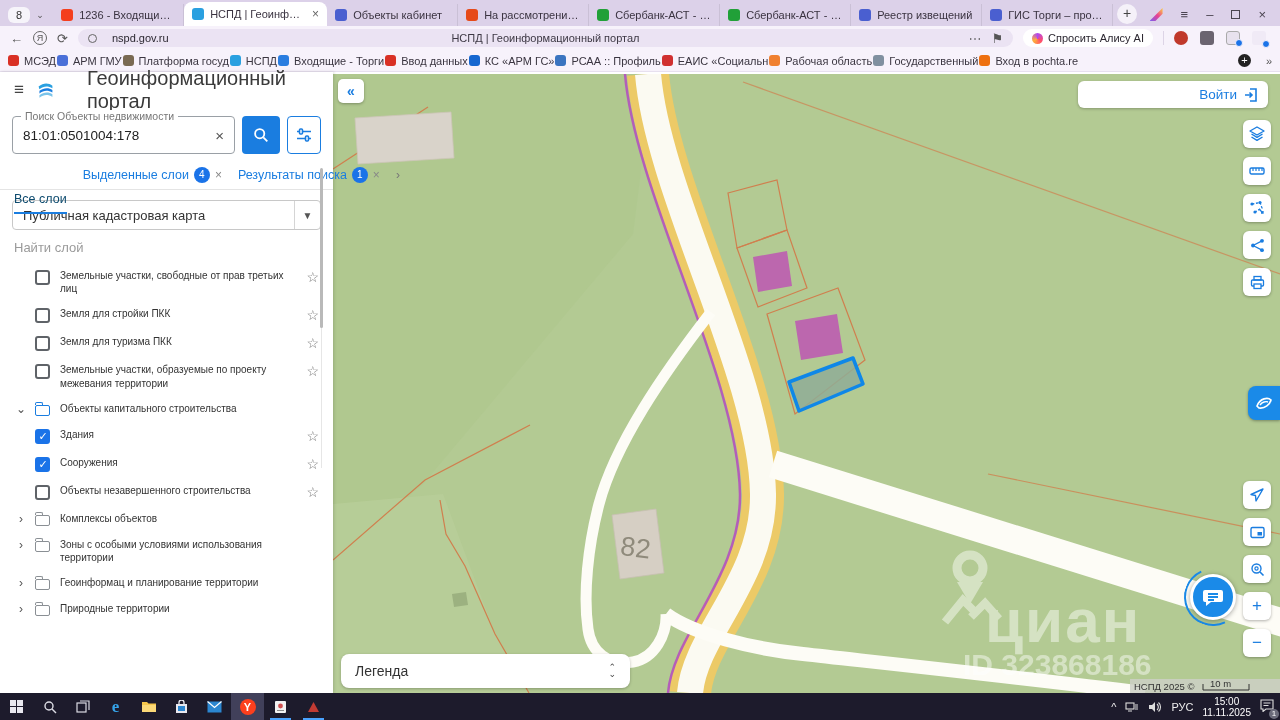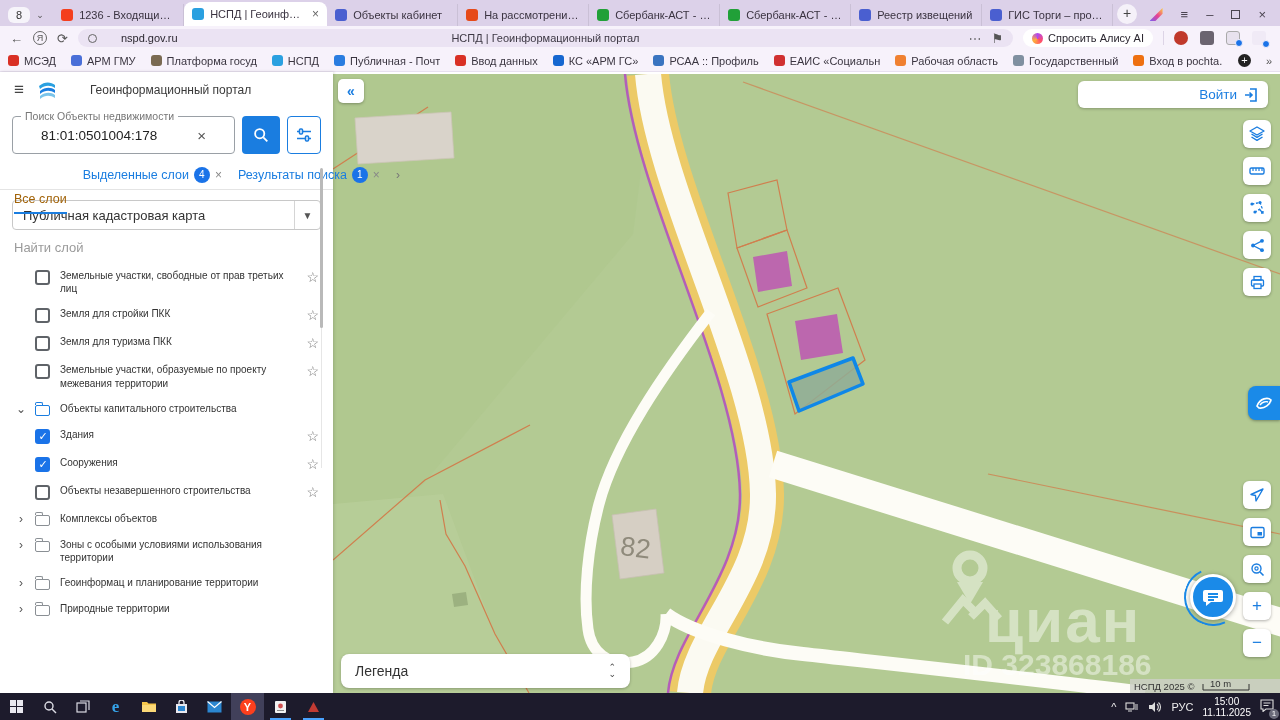--- a/index.html
+++ b/index.html
@@ -28,21 +28,21 @@
   .glyph-btn { font-size:13px; color:#4a4450; }
   .win-restore { width:9px; height:9px; border:1.4px solid #4a4450; }
 
   
   .toolbar { position:absolute; left:0; top:26px; width:1280px; height:24px; background:#f7f2fb;
              display:flex; align-items:center; padding:0 10px; gap:10px; }
   .nav-ic { font-size:13px; color:#555; }
   .ya-circle { width:14px; height:14px; border-radius:50%; border:1.3px solid #666; font-size:9px; color:#555;
              display:flex; align-items:center; justify-content:center; }
   .urlpill { position:relative; flex:1; height:18px; background:#ebe3f3; border-radius:9px;
-             display:flex; align-items:center; padding:0 10px; gap:24px; }
+             display:flex; align-items:center; padding:0 10px; gap:15px; }
   .site-ic { width:9px; height:9px; border:1.3px solid #666; border-radius:50%; flex:0 0 auto; }
   .url-text { font-size:11px; color:#2b2730; }
   .page-title-center { position:absolute; left:0; right:0; text-align:center; font-size:11px; color:#3d3844;
              pointer-events:none; }
   .pill-right { margin-left:auto; display:flex; align-items:center; gap:10px; }
   .alice-pill { height:18px; background:#fff; border-radius:9px; display:flex; align-items:center; gap:5px;
              padding:0 9px; flex:0 0 auto; }
   .alice-orb { width:11px; height:11px; border-radius:50%; background:conic-gradient(#b049f0,#ff4b6e,#ffb03a,#b049f0); }
   .alice-label { font-size:11px; color:#2b2730; white-space:nowrap; }
   .ext-group { display:flex; align-items:center; gap:12px; padding:0 4px 0 10px; border-left:1px solid #ddd4e6; }
@@ -87,35 +87,35 @@
   .legend-bar { position:absolute; left:8px; bottom:5px; width:289px; height:34px; background:#fff; border-radius:8px;
              box-shadow:0 1px 3px rgba(0,0,0,.25); display:flex; align-items:center; padding:0 14px; }
   .legend-label { font-size:14px; color:#333; }
   .legend-sort { margin-left:auto; display:flex; flex-direction:column; line-height:7px; font-size:9px; color:#444; }
 
   
   .sidebar { position:absolute; left:0; top:0; width:333px; height:621px; background:#fff; z-index:3;
              box-shadow:1px 0 3px rgba(0,0,0,.15); display:flex; flex-direction:column; }
   .app-header { height:36px; display:flex; align-items:center; gap:12px; padding:0 14px; flex:0 0 auto; }
   .burger { font-size:17px; color:#444; }
-  .app-title { font-size:12px; color:#3a3a3a;margin-left:20px; }
+  .app-title { font-size:20px; color:#3a3a3a;margin-left:20px; }
   .search-row { display:flex; gap:7px; padding:8px 12px 6px 12px; flex:0 0 auto; }
   .field { position:relative; flex:1; height:38px; border:1px solid #9aa0a6; border-radius:4px;
-             display:flex; align-items:center; padding:0 28px; }
+             display:flex; align-items:center; padding:0 10px; }
   .field-label { position:absolute; top:-7px; left:8px; background:#fff; padding:0 4px; font-size:10.5px; color:#777; }
   .field-value { font-size:13.5px; color:#222; flex:1; }
   .field-clear { font-size:15px; color:#555; }
   .btn-search { width:38px; height:38px; background:#1a7de0; border-radius:4px; display:flex; align-items:center;
              justify-content:center; flex:0 0 auto; }
   .btn-filter { width:34px; height:38px; border:1.5px solid #1a7de0; border-radius:4px; display:flex;
              align-items:center; justify-content:center; flex:0 0 auto; }
   .stabs { display:flex; align-items:center; gap:16px; padding:0 14px; height:30px; border-bottom:1px solid #e4e4e4;
              flex:0 0 auto; }
   .stab { display:flex; align-items:center; gap:5px; font-size:12.5px; color:#1a7de0; height:30px; position:relative; white-space:nowrap;}
-  .stab.active { color:#a16207;margin-top:48px; }
+  .stab.active { color:#0c4a6e;margin-top:48px; }
   .stab.active::after { content:""; position:absolute; left:0; right:0; bottom:0; height:2px; background:#1a7de0; }
   .badge { width:16px; height:16px; border-radius:50%; background:#1a73e8; color:#fff; font-size:10px;
              display:flex; align-items:center; justify-content:center; }
   .stab-x { color:#888; font-size:12px; }
   .stabs-scroll { margin-left:auto; color:#777; font-size:12px; }
   .layer-select { margin:10px 12px 0 12px; height:30px; border:1px solid #c8c8c8; border-radius:4px;
              display:flex; align-items:center; flex:0 0 auto; }
   .layer-select .val { flex:1; font-size:13px; color:#333; padding:0 10px; }
   .layer-select .dd { width:26px; border-left:1px solid #d5d5d5; align-self:stretch; display:flex;
              align-items:center; justify-content:center; color:#555; font-size:10px; }
@@ -228,40 +228,40 @@
       <span class="ext-ic" style="background:#e8e2ee;border:1px solid #aaa;">
           <span class="ext-badge"></span>
         </span>
       <span class="ext-ic" style="background:#f0eaf6;">
           <span class="ext-badge"></span>
         </span>
     </div>
   </div>
 
   <div class="bookmarks">
-    <div style="display:flex;align-items:center;gap:15px;min-width:0;overflow:hidden;flex:1;">
+    <div style="display:flex;align-items:center;gap:1px;min-width:0;overflow:hidden;flex:1;">
         <div class="bm">
           <span class="bm-ic" style="background: rgb(217, 48, 37);"></span>
           <span class="bm-label">МСЭД</span>
         </div>
         <div class="bm">
           <span class="bm-ic" style="background: rgb(74, 111, 216);"></span>
           <span class="bm-label">АРМ ГМУ</span>
         </div>
         <div class="bm">
           <span class="bm-ic" style="background: rgb(122, 106, 82);"></span>
           <span class="bm-label">Платформа госуд</span>
         </div>
         <div class="bm">
           <span class="bm-ic" style="background: rgb(42, 160, 224);"></span>
           <span class="bm-label">НСПД</span>
         </div>
         <div class="bm">
           <span class="bm-ic" style="background: rgb(42, 125, 224);"></span>
-          <span class="bm-label">Публичная - Почт</span>
+          <span class="bm-label">Входящие - Торги</span>
         </div>
         <div class="bm">
           <span class="bm-ic" style="background: rgb(217, 48, 37);"></span>
           <span class="bm-label">Ввод данных</span>
         </div>
         <div class="bm">
           <span class="bm-ic" style="background: rgb(22, 103, 208);"></span>
           <span class="bm-label">КС «АРМ ГС»</span>
         </div>
         <div class="bm">

